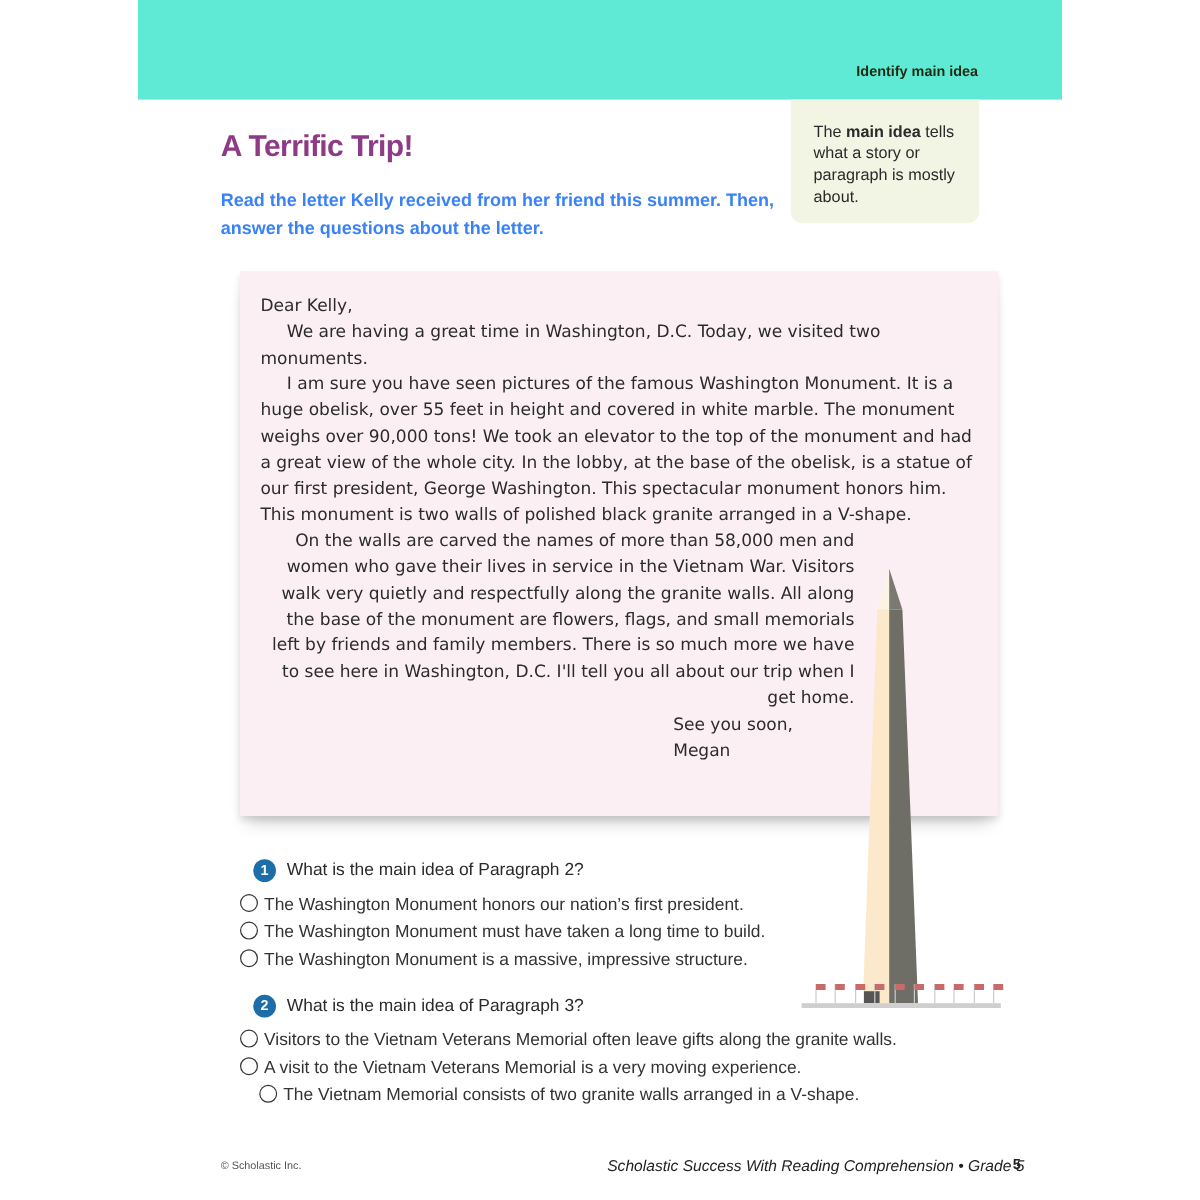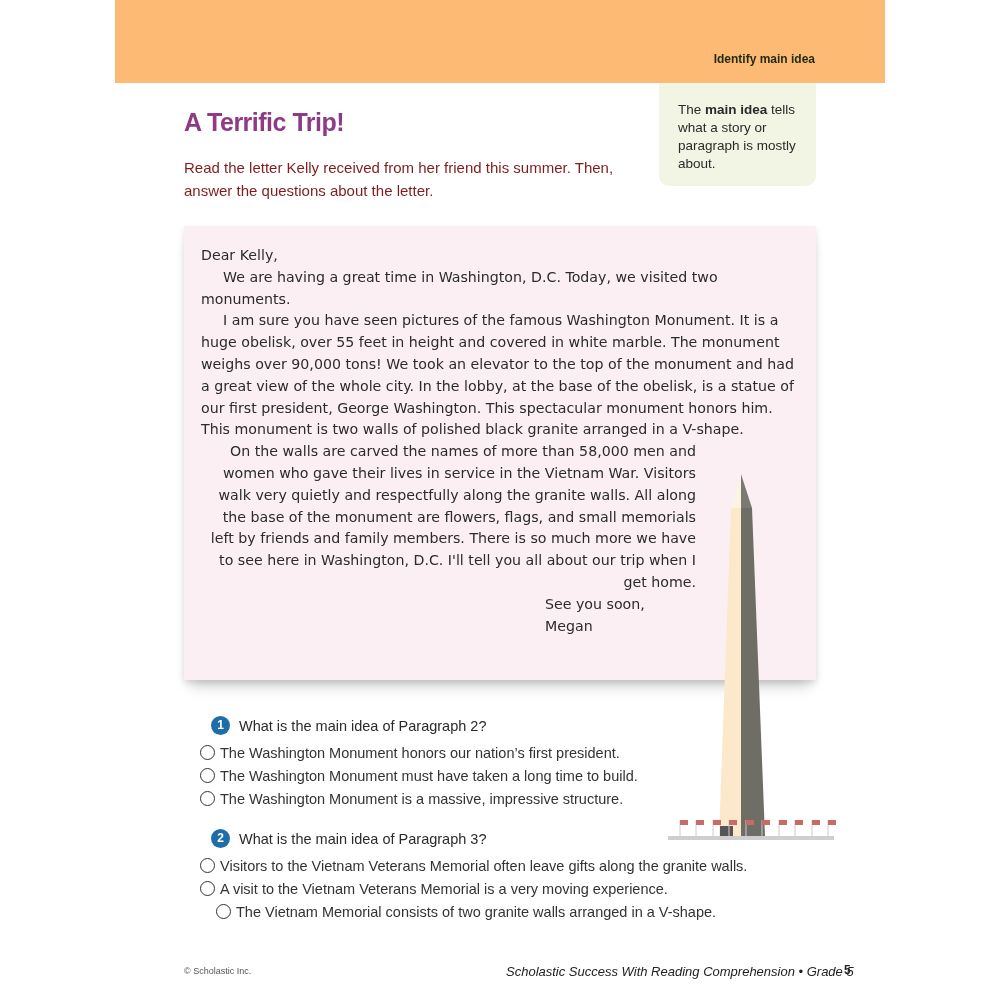--- a/index.html
+++ b/index.html
@@ -1,26 +1,26 @@
 <!DOCTYPE html>
 <html><head>
 <meta charset="utf-8">
 <style>
   html, body { margin:0; padding:0; }
   body { width:1000px; height:1000px; background:#ffffff; position:relative; overflow:hidden;
          font-family:"Liberation Sans", sans-serif; color:#222; }
-  .banner { position:absolute; left:115px; top:0; width:770px; height:83px; background:#fdba74; }
+  .banner { position:absolute; left:115px; top:0; width:770px; height:83px; background:#5eead4; }
   .banner-label { position:absolute; right:70px; top:52px; font-size:12px; font-weight:bold; color:#1f2a10; }
   .tip { position:absolute; left:659px; top:83px; width:157px; height:103px; background:#f2f4e4;
          border-radius:0 0 10px 10px; box-sizing:border-box; padding:18px 10px 0 19px;
          font-size:13.5px; line-height:18px; color:#2a2a2a; }
   .tip b { font-weight:bold; }
   .title { position:absolute; left:184px; top:108px; font-size:25px; font-weight:bold; color:#8e3a86; letter-spacing:-0.5px; }
-  .intro { position:absolute; left:184px; top:156px; font-size:15px; font-weight:normal; line-height:23px; color:#7f1d1d; width:470px; }
-  .letter { position:absolute; left:184px; top:226px; width:632px; height:454px; background:#fbeff3;
+  .intro { position:absolute; left:184px; top:156px; font-size:15px; font-weight:bold; line-height:23px; color:#3b82f6; width:470px; }
+  .letter { position:absolute; left:200px; top:226px; width:632px; height:454px; background:#fbeff3;
             box-shadow: 0 3px 6px rgba(0,0,0,0.12), 0 12px 14px -6px rgba(0,0,0,0.18); }
   .letter-text { position:absolute; left:17px; top:19px; width:600px; font-family:"DejaVu Sans", sans-serif;
                  font-size:14.2px; line-height:21.8px; color:#2b2b2b; }
   .letter-text p { margin:0; }
   .indent { text-indent:22px; }
   .narrow { width:495px;text-align:right; }
   .closing { margin-left:344px !important; }
   .monument { position:absolute; left:660px; top:474px; width:190px; height:370px; }
   .q { position:absolute; left:184px; font-size:14.5px; color:#2a2a2a;margin-left:27px; }
   .q-num { display:inline-block; width:19px; height:19px; border-radius:50%; background:#1d6ea8; color:#fff;

